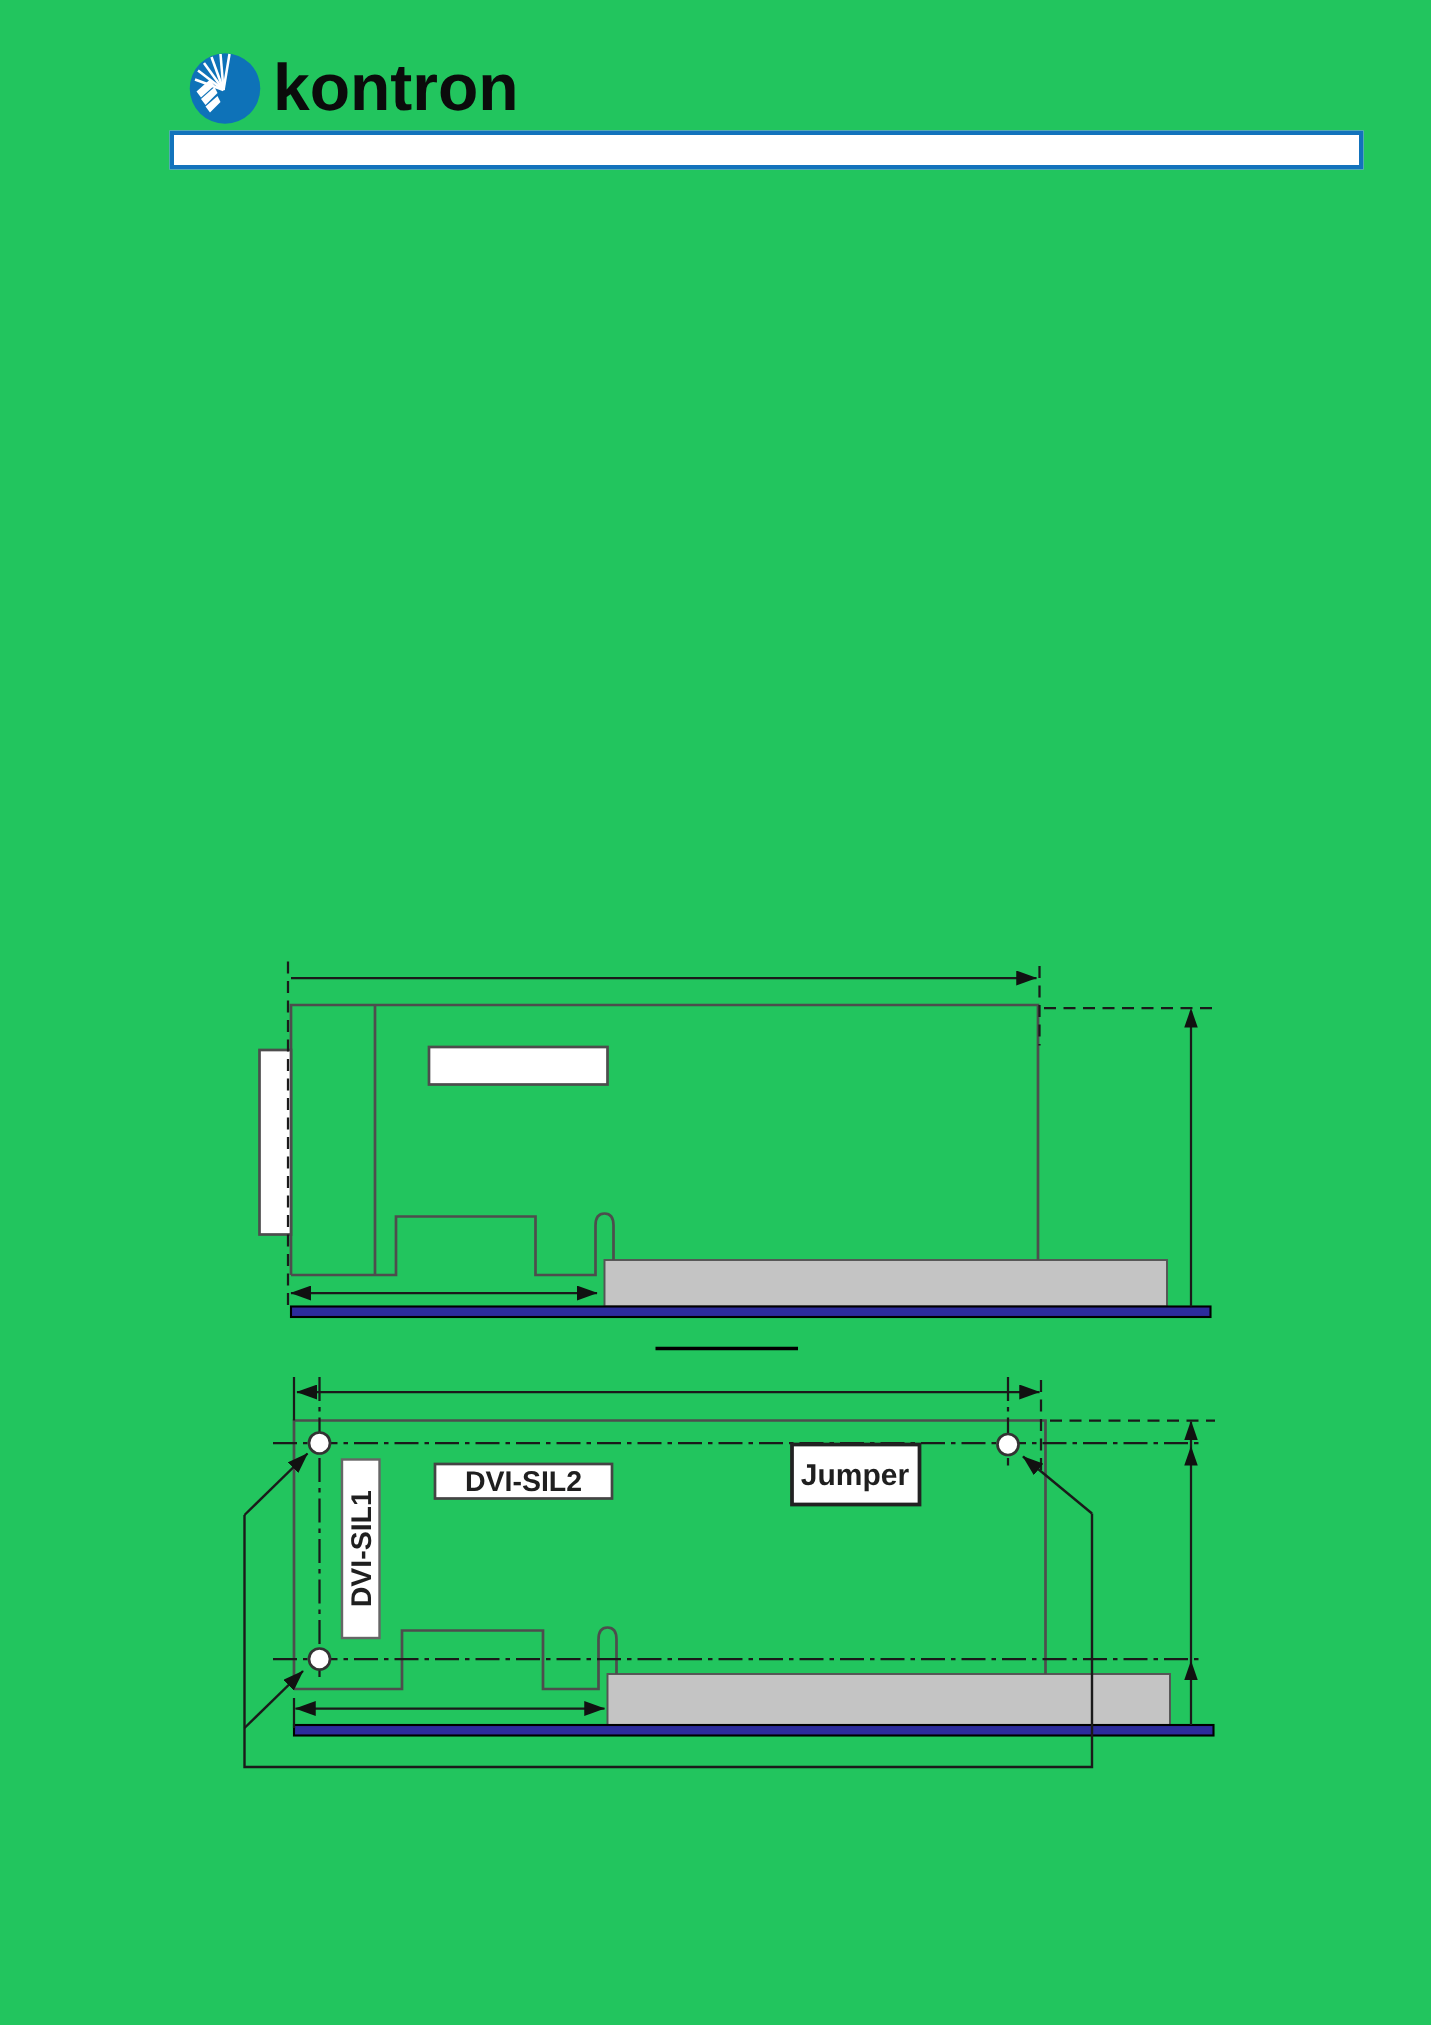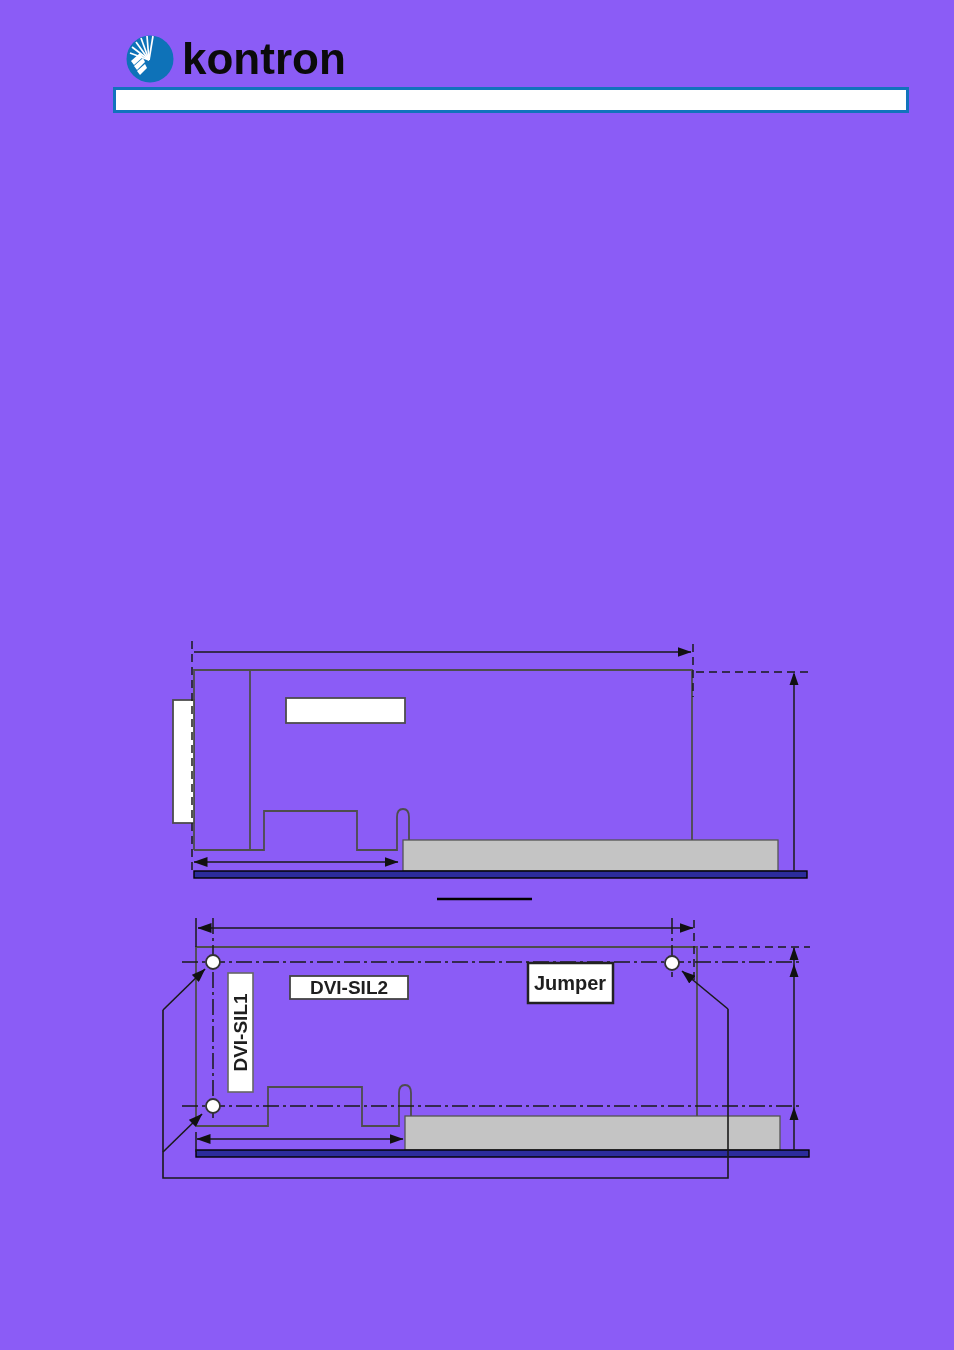--- a/index.html
+++ b/index.html
@@ -1,20 +1,20 @@
 <!DOCTYPE html>
 <html><head>
 <meta charset="utf-8">
 <style>
   * { margin:0; padding:0; box-sizing:border-box; }
   html,body { background:#ffffff; }
   .page {
     position:relative;
     width:954px; height:1350px;
-    background:#8b5cf6;
+    background:#22c55e;
     font-family:"Liberation Sans", sans-serif;
     overflow:hidden;
   }
   .logo-wrap { position:absolute; left:125px; top:34px; height:52px; }
   .logo-mark { position:absolute; left:0; top:0; width:50px; height:50px; }
   .logo-text {
     position:absolute; left:57px; top:-1px;
     font-size:44px; font-weight:bold; color:#0b0b0b;
     letter-spacing:0px; line-height:52px;
     font-family:"Liberation Sans", sans-serif;

